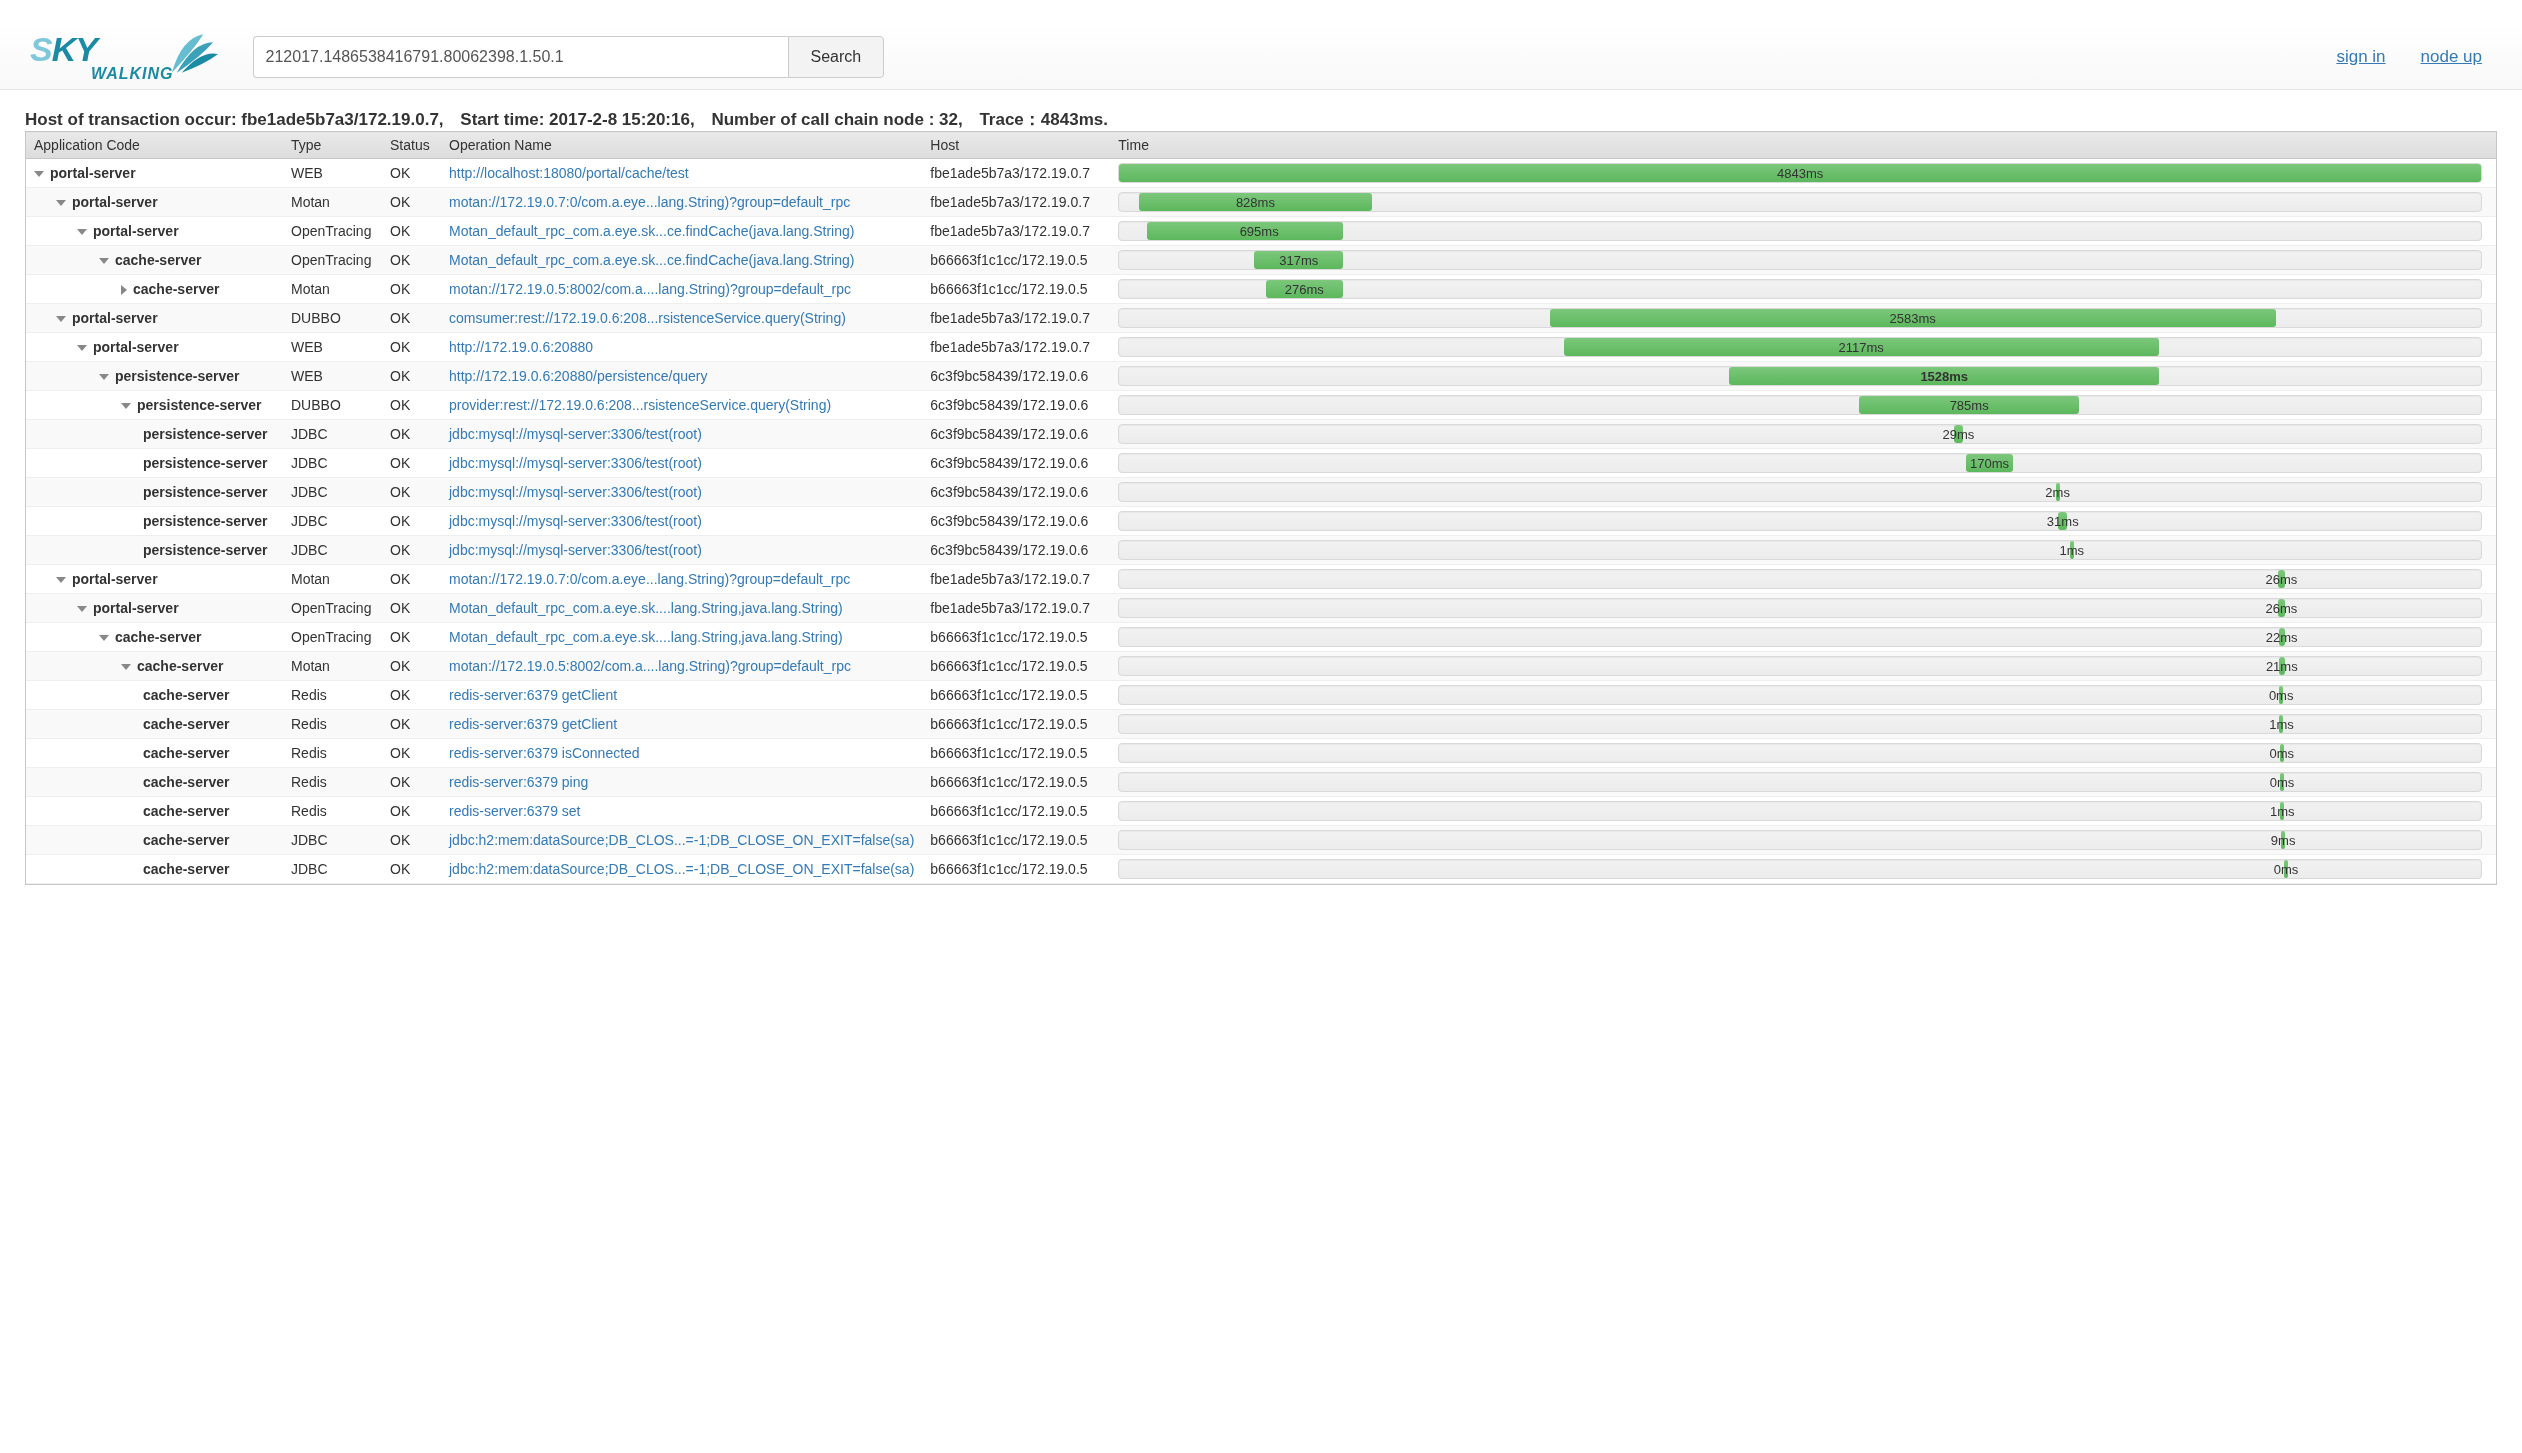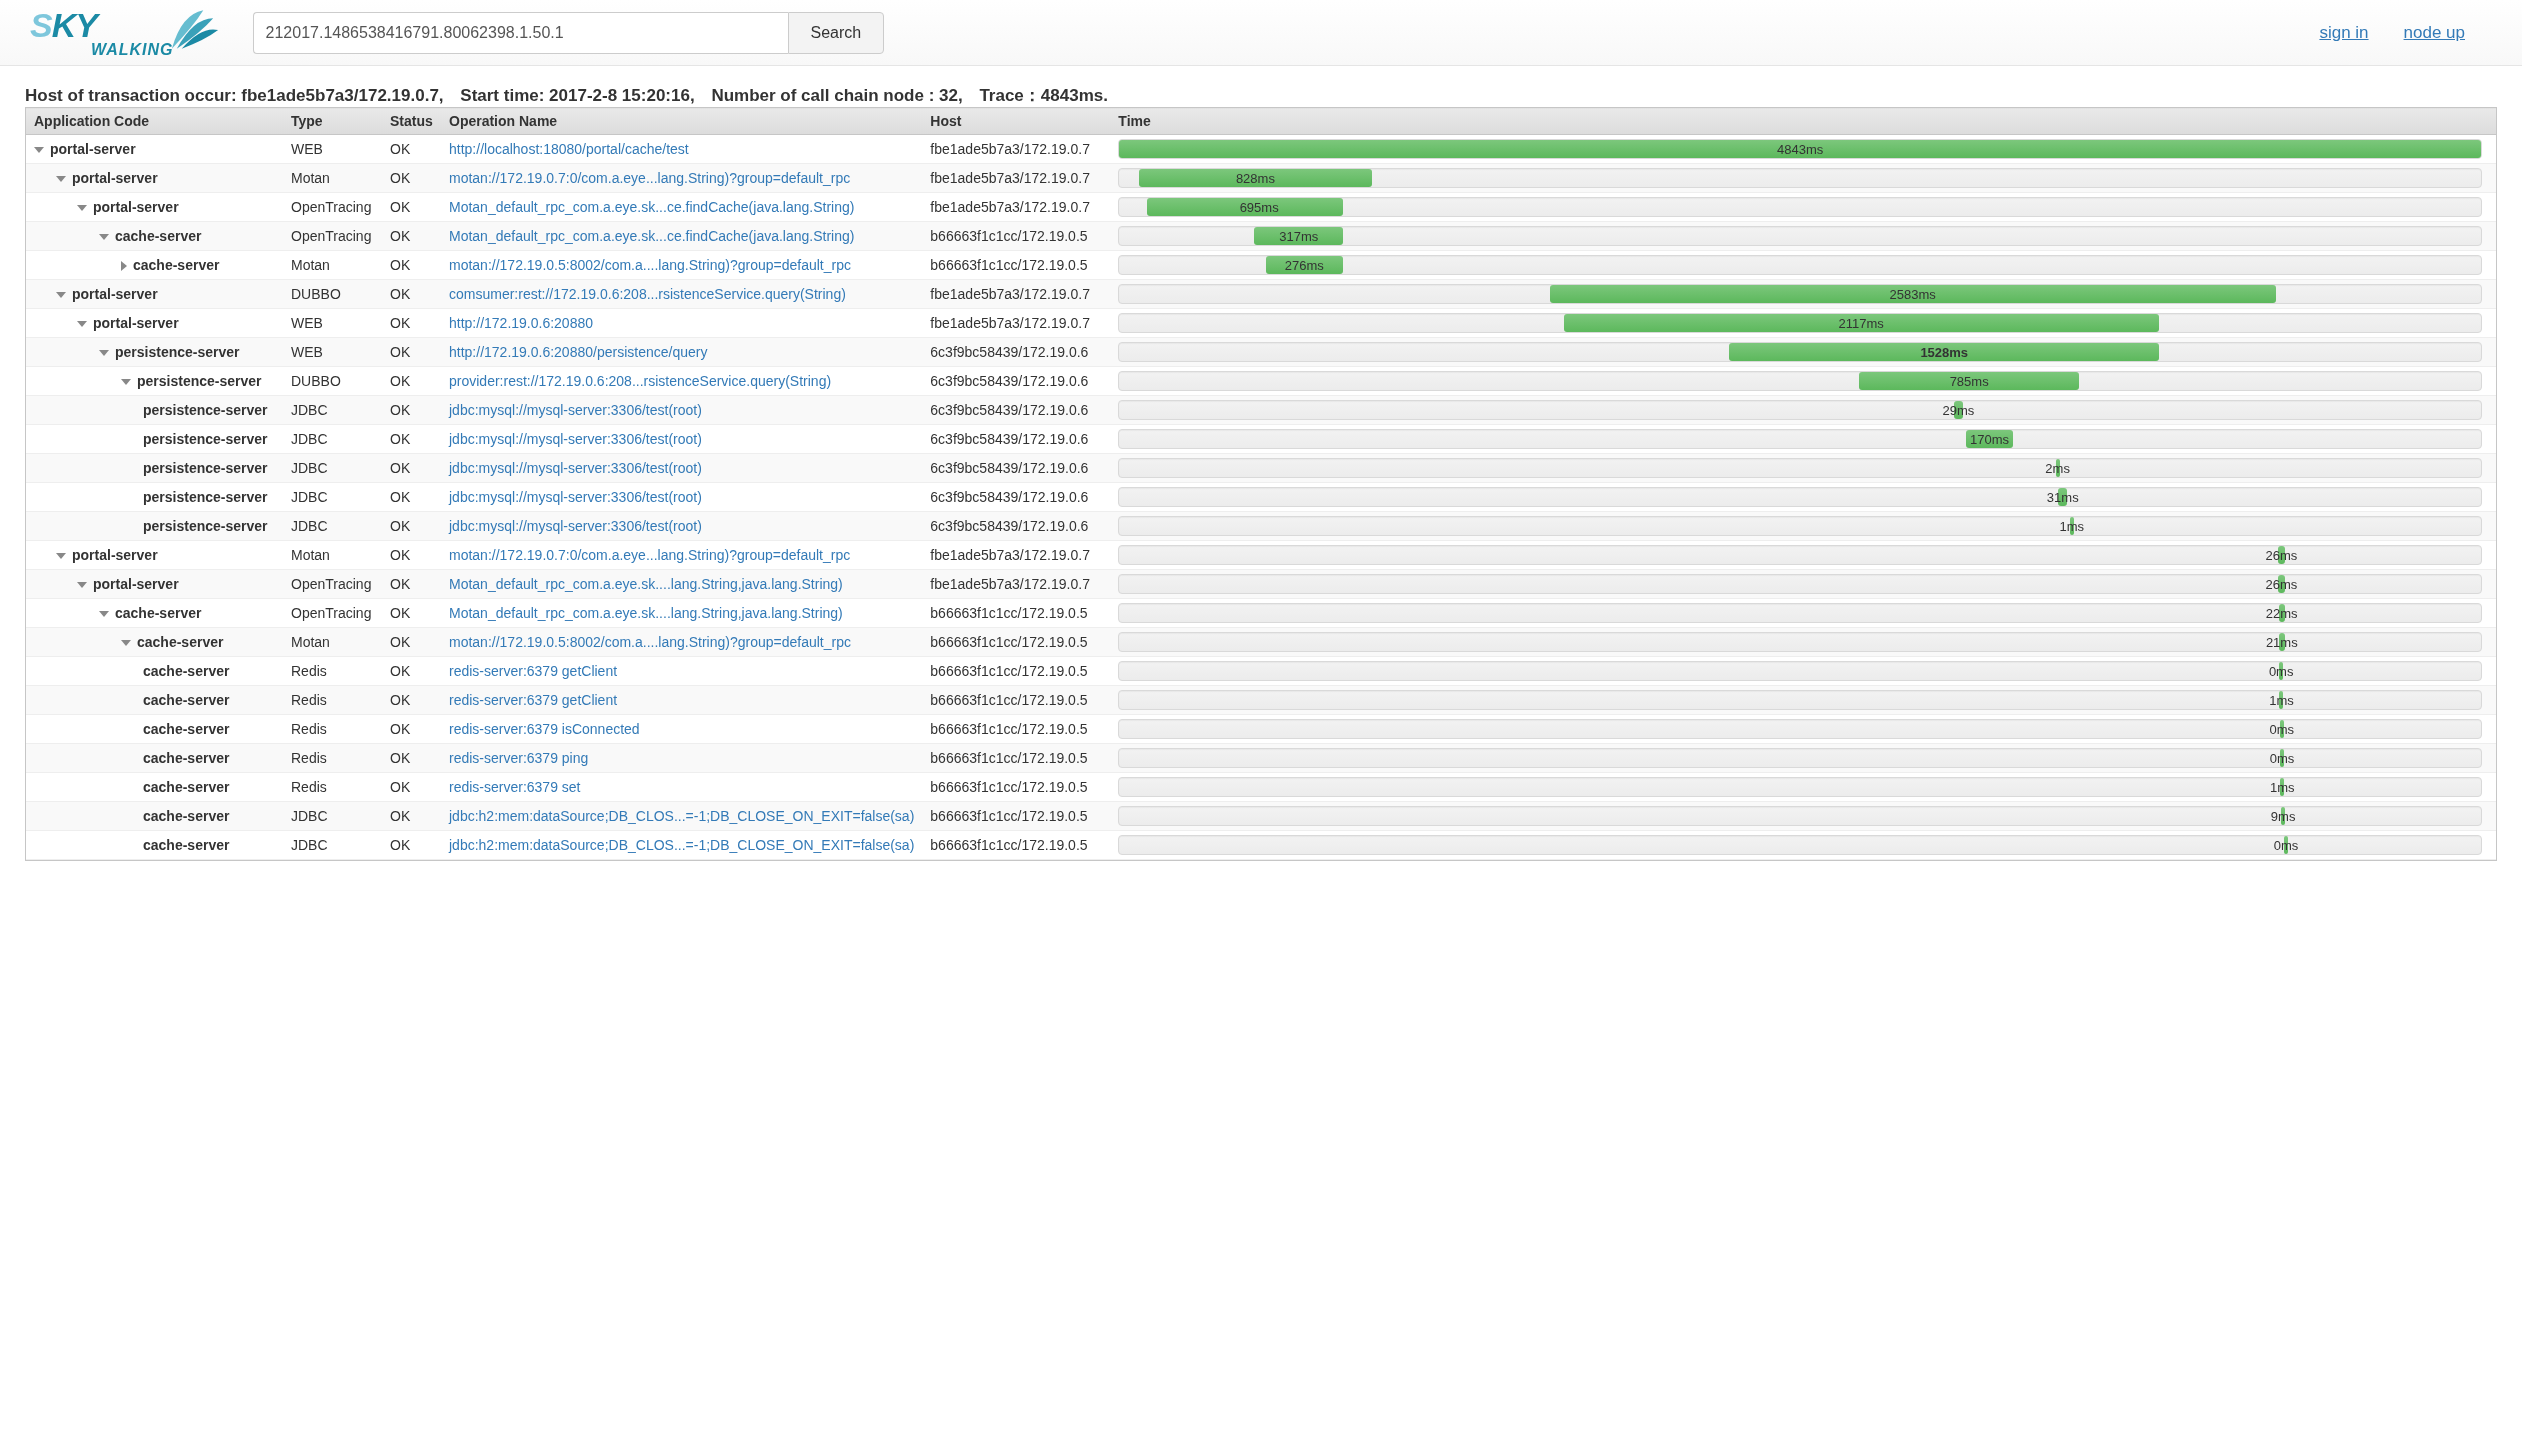--- a/index.html
+++ b/index.html
@@ -1,18 +1,18 @@
 <!DOCTYPE html>
 <html><head>
 <meta charset="utf-8">
 <style>
 * { margin: 0; padding: 0; box-sizing: border-box; }
 body { font-family: "Helvetica Neue", Helvetica, Arial, sans-serif; font-size: 14px; color: #333; background: #fff; }
 
-.topbar { display: flex; align-items: center; padding: 6px 57px 6px 30px; border-bottom: 1px solid #e5e5e5; background: linear-gradient(#fff,#f8f8f8); }
+.topbar { display: flex; align-items: center; padding: 6px 40px 6px 30px; border-bottom: 1px solid #e5e5e5; background: linear-gradient(#fff,#f8f8f8); margin-top: 24px; }
 .logo { display: flex; align-items: center; margin-right: 30px; }
 .logo-text-main { font-family: Arial, sans-serif; font-weight: bold; font-style: italic; font-size: 34px; letter-spacing: -1px; }
 .logo-text-main .s1 { color:#7ec7dc; }
 .logo-text-main .s2 { color:#1b8aa5; }
 .logo-text-sub { font-weight: bold; font-style: italic; color:#1b8aa5; font-size: 16px; letter-spacing: 1px; margin-left: 61px; margin-top:-4px; }
 .logo-leaf { width: 59px; height: 50px; position: relative; margin-left: -10px; margin-top: -8px; }
 .logo-leaf svg { width: 100%; height: 100%; }
 
 .search-wrap { display: flex; }
 .search-input { width: 535px; padding: 10px 12px; font-size: 16px; color:#555; border:1px solid #ccc; border-right:none; border-radius:4px 0 0 4px; height:42px; }
@@ -24,21 +24,21 @@
 .meta-line { font-size: 17px; font-weight: bold; color:#333; }
 .meta-line + .meta-line { margin-top: 2px; }
 .meta-sep { display:inline-block; width: 12px; }
 
 .tabs { display:flex; margin-top: 18px; border-bottom:1px solid #ddd; }
 .tab { padding: 10px 18px 10px 18px; font-size:15px; color:#337ab7; cursor:pointer; border:1px solid transparent; border-bottom:none; border-radius:4px 4px 0 0; margin-bottom:-1px; }
 .tab.active { color:#555; background:#fff; border-color:#ddd; }
 
 .table-wrap { border:1px solid #c6c6c6; border-top:none; margin-top: 0; }
 table { width:100%; border-collapse: collapse; font-size:14px; }
-thead th { background: linear-gradient(#e9e9e9,#dcdcdc); text-align:left; padding:5px 8px 5px 8px; font-weight:bold; color:#333; border-top:1px solid #c6c6c6; border-bottom:1px solid #c6c6c6;margin-top:40px; }
+thead th { background: linear-gradient(#e9e9e9,#dcdcdc); text-align:left; padding:5px 8px 5px 8px; font-weight:normal; color:#333; border-top:1px solid #c6c6c6; border-bottom:1px solid #c6c6c6;margin-top:40px; }
 tbody td { padding:4px 8px 4px 8px; border-bottom:1px solid #eee; vertical-align: middle; height:26px; }
 tbody tr:nth-child(even) { background: #f9f9f9; }
 .app-cell { font-weight: bold; white-space: nowrap; }
 .caret { display:inline-block; width:0; height:0; margin-right:6px; vertical-align: middle; }
 .caret-down { border-left:5px solid transparent; border-right:5px solid transparent; border-top:6px solid #888; }
 .caret-right { border-top:5px solid transparent; border-bottom:5px solid transparent; border-left:6px solid #888; }
 .op-link { color:#337ab7; text-decoration:none; }
 
 .bar-cell { padding-right: 14px; }
 .bar-track { position:relative; height:20px; background: linear-gradient(#f2f2f2,#ececec); border-radius:4px; border:1px solid #d9d9d9; box-shadow: inset 0 1px 1px rgba(0,0,0,0.04); }

